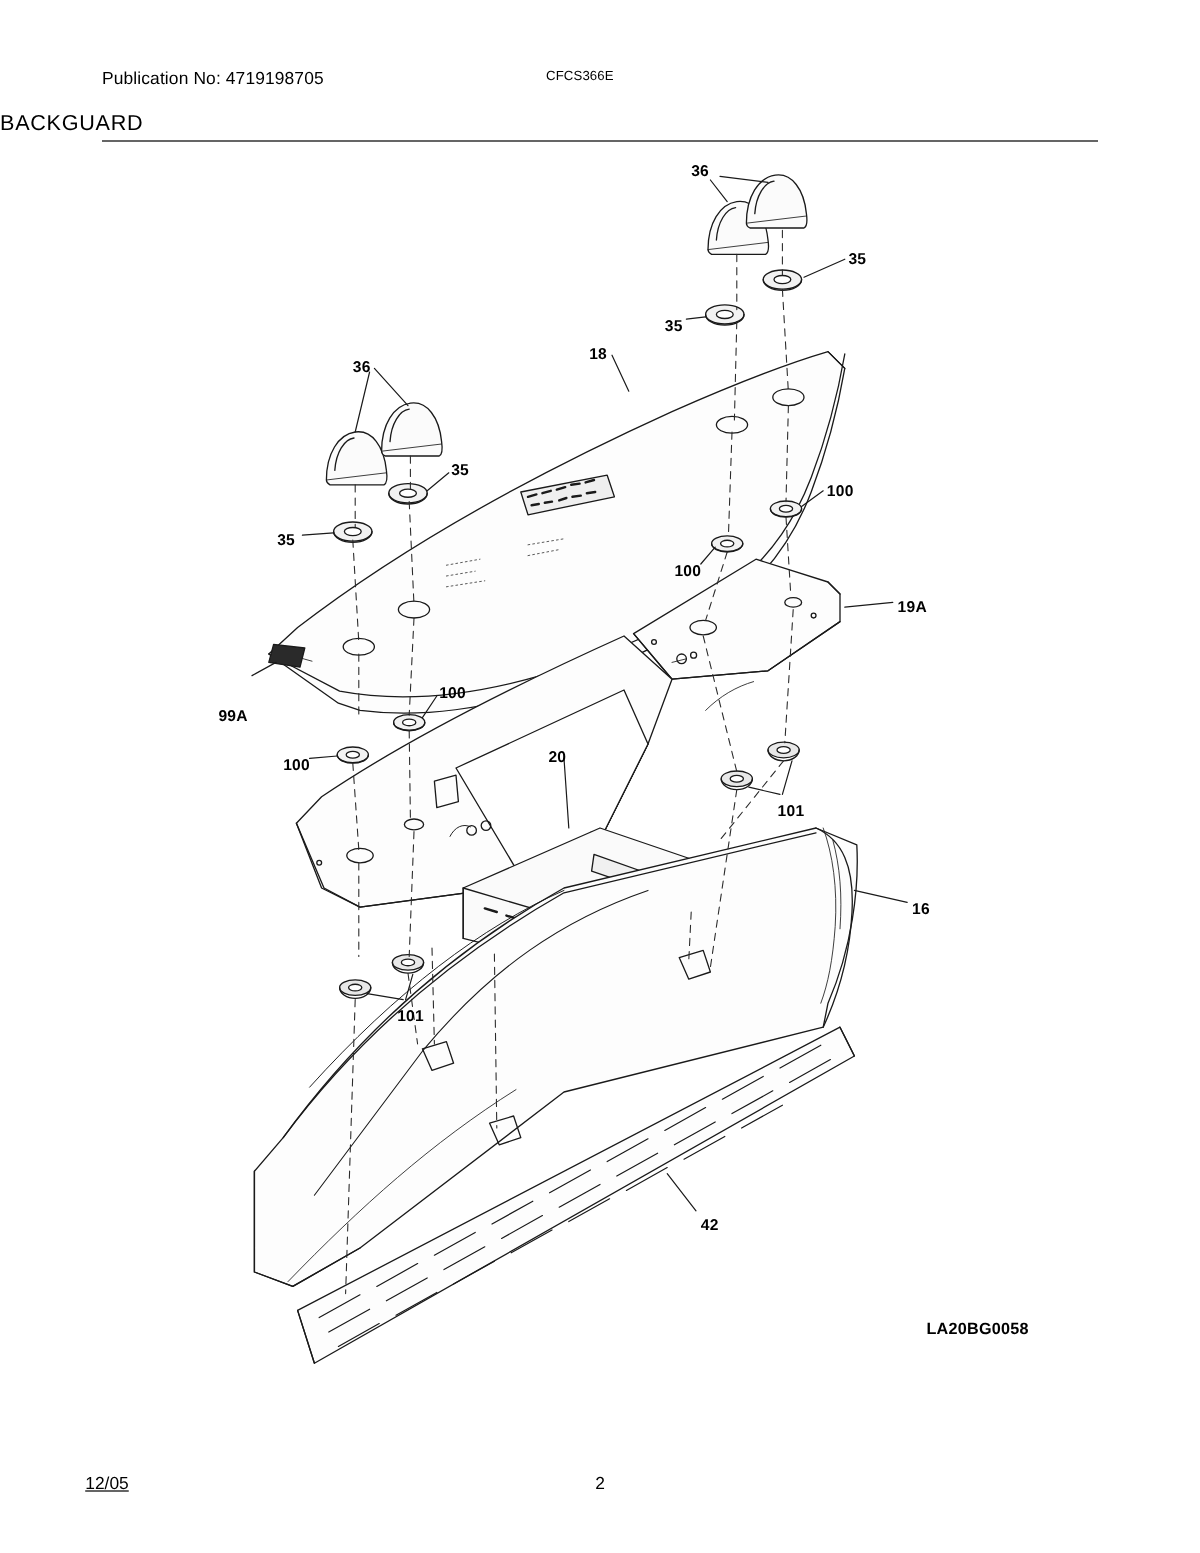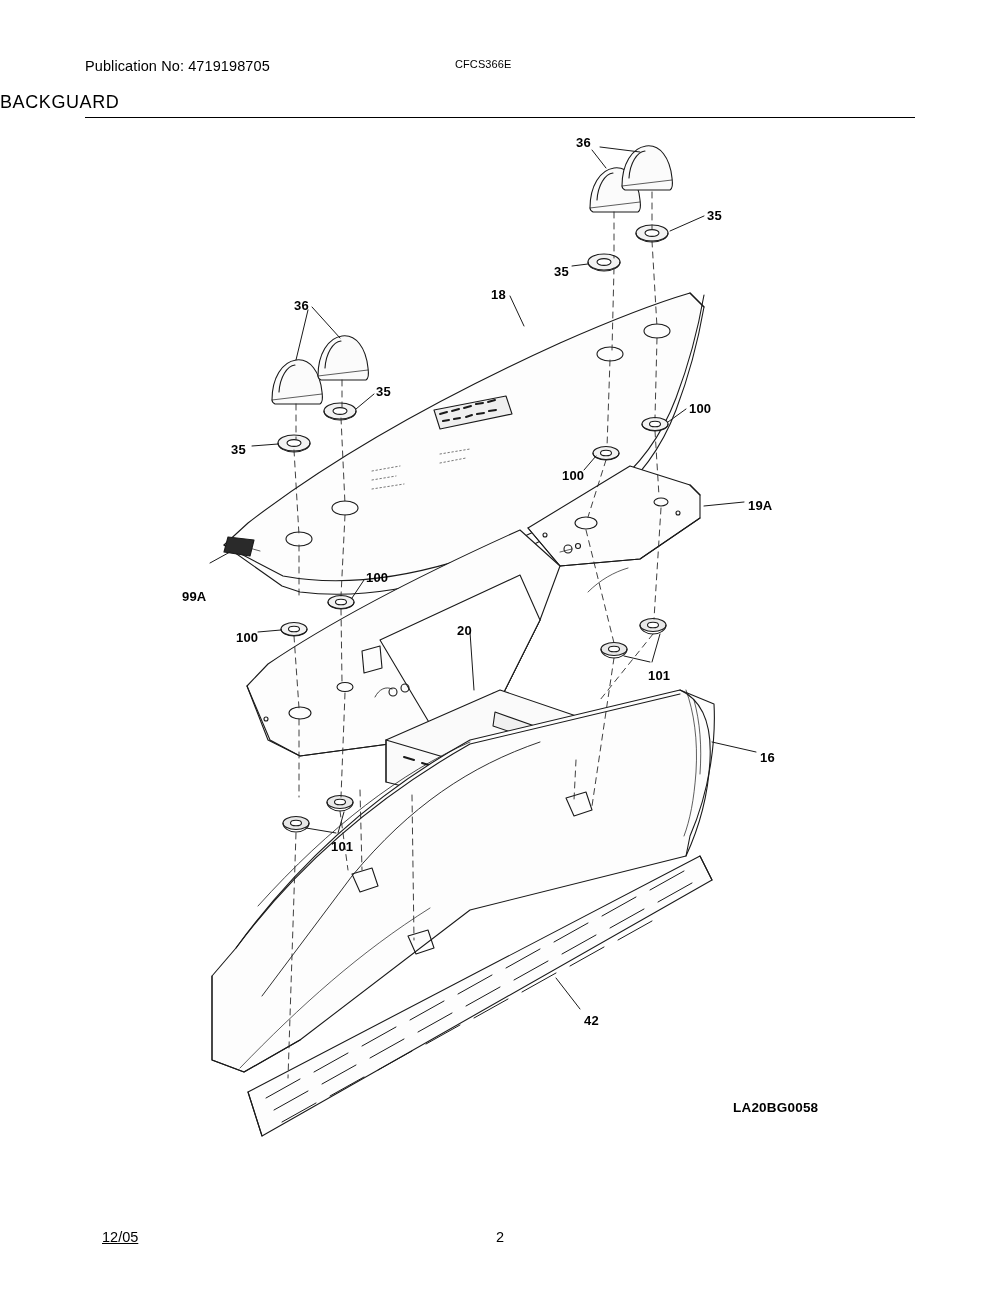--- a/index.html
+++ b/index.html
@@ -49,36 +49,36 @@
   .rule {
     position: absolute;
     left: 85px;
     top: 117px;
     width: 830px;
     height: 1px;
     background: #000000;
   }
   .footer-left {
     position: absolute;
-    left: 102px;
+    left: 71px;
     top: 1229px;
     font-size: 14.5px;
     text-decoration: underline;
   }
   .footer-center {
     position: absolute;
     left: 0;
     top: 1229px;
     width: 1000px;
     text-align: center;
     font-size: 14.5px;
   }
   .figcode {
     position: absolute;
-    left: 733px;
+    left: 772px;
     top: 1100px;
     font-size: 13.5px;
     font-weight: bold;
     letter-spacing: 0.2px;
   }
   .callout {
     position: absolute;
     font-size: 13px;
     font-weight: bold;
     letter-spacing: 0.2px;

